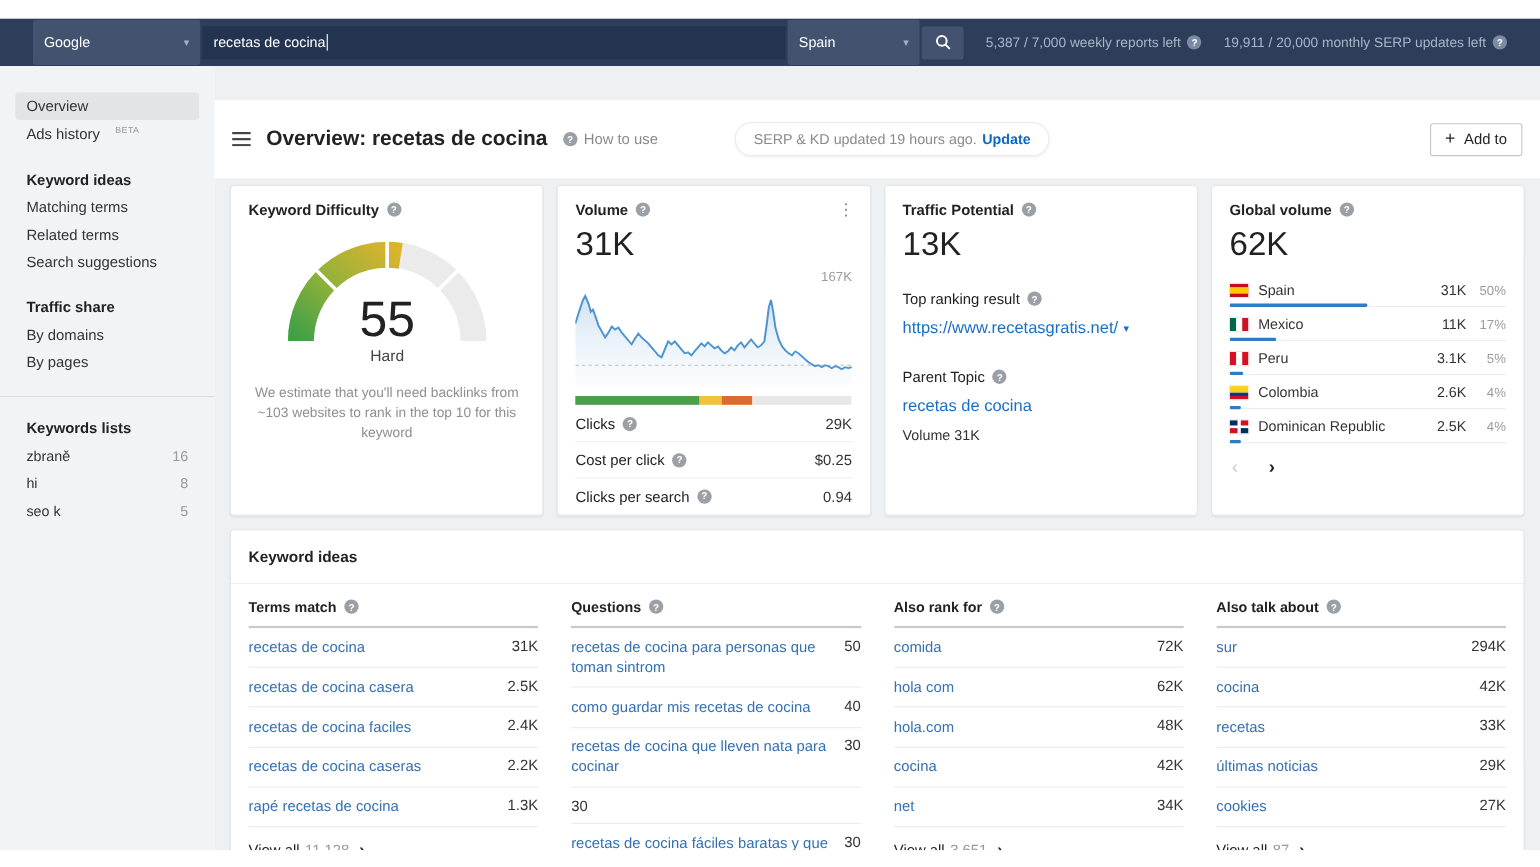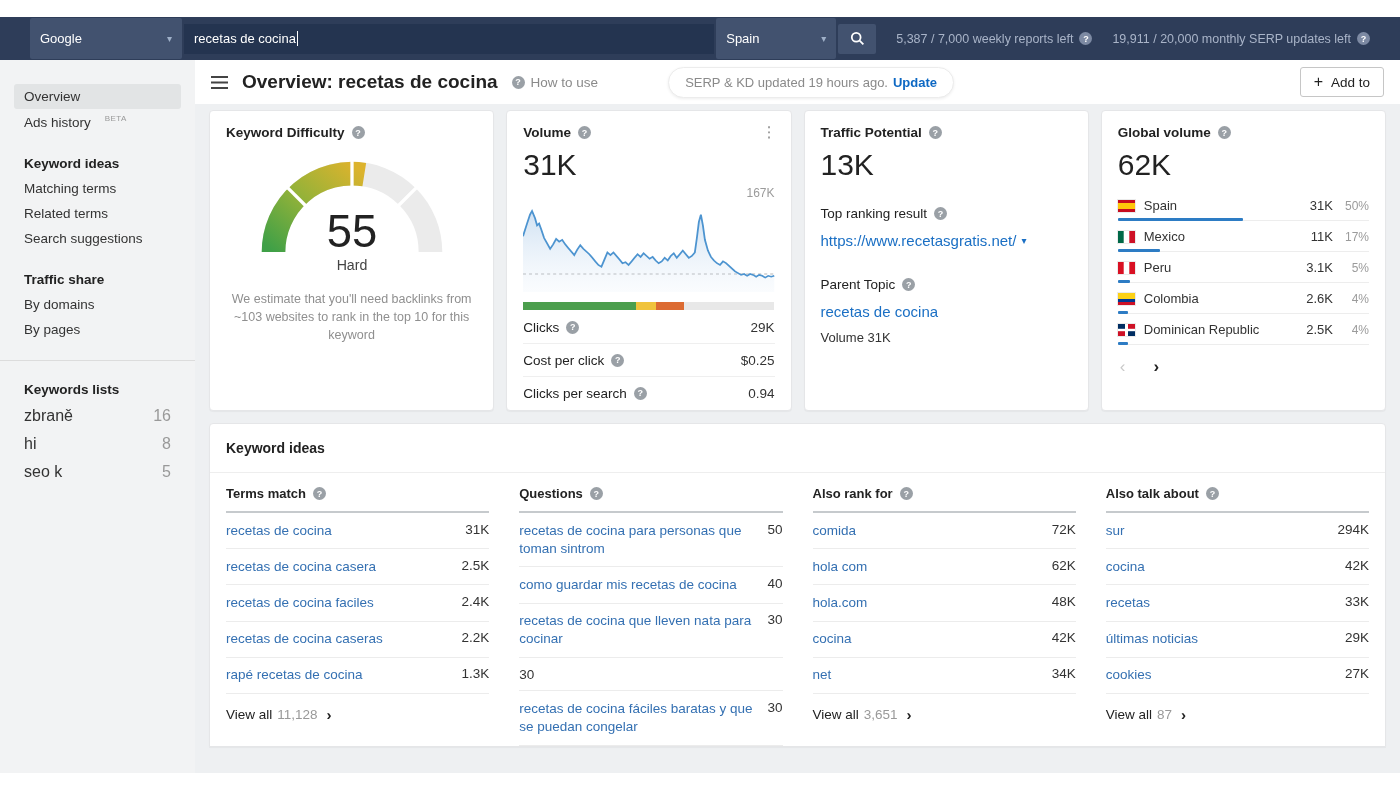--- a/index.html
+++ b/index.html
@@ -28,25 +28,25 @@
   .qicon.dark { background:#7d8aa3; }
 
   
   .layout { display:flex; height:713px; }
   .sidebar { width:195px; background:#f2f3f4; padding:24px 14px 0; flex-shrink:0; }
   .side-item { font-size:13.5px; color:#333; padding:5px 10px; border-radius:3px; cursor:pointer; }
   .side-item.selected { background:#e2e4e5; }
   .beta { font-size:8px; color:#999; vertical-align:super; margin-left:14px; letter-spacing:.4px; }
   .side-head { font-weight:bold; font-size:13.5px; color:#222; padding:5px 10px; margin-top:16px; }
   .side-divider { border-top:1px solid #dcdcdc; margin:18px -14px 2px; }
-  .side-list-row { display:flex; justify-content:space-between; font-size:16px; color:#333; padding:5px 10px; cursor:pointer; }
+  .side-list-row { display:flex; justify-content:space-between; font-size:13px; color:#333; padding:5px 10px; cursor:pointer; }
   .side-count { color:#999; }
 
   .main { flex:1; background:#eef0f2; display:flex; flex-direction:column; overflow:hidden; }
-  .page-head { background:#fff; height:44px; display:flex; align-items:center; padding:0 16px; flex-shrink:0; }
+  .page-head { background:#fff; height:71px; display:flex; align-items:center; padding:0 16px; flex-shrink:0;margin-top:31px; }
   .burger { cursor:pointer; display:flex; }
   .page-title { font-size:19px; font-weight:bold; color:#222; margin-left:14px; }
   .howhelp { margin-left:14px; }
   .howto { color:#8a8a8a; font-size:13.5px; margin-left:6px; }
   .pill { margin-left:70px; display:flex; gap:5px; align-items:center; border:1px solid #ececec;
     border-radius:17px; padding:7px 16px; font-size:13px; color:#8a8a8a; background:#fff;
     box-shadow:0 1px 3px rgba(0,0,0,.07); white-space:nowrap; }
   .pill .upd { color:#0d68c3; font-weight:bold; }
   .addto { margin-left:auto; border:1px solid #c6c6c6; border-radius:3px; background:#fff;
     padding:6px 13px; font-size:13.5px; color:#222; display:flex; align-items:center; gap:8px; cursor:pointer; }

